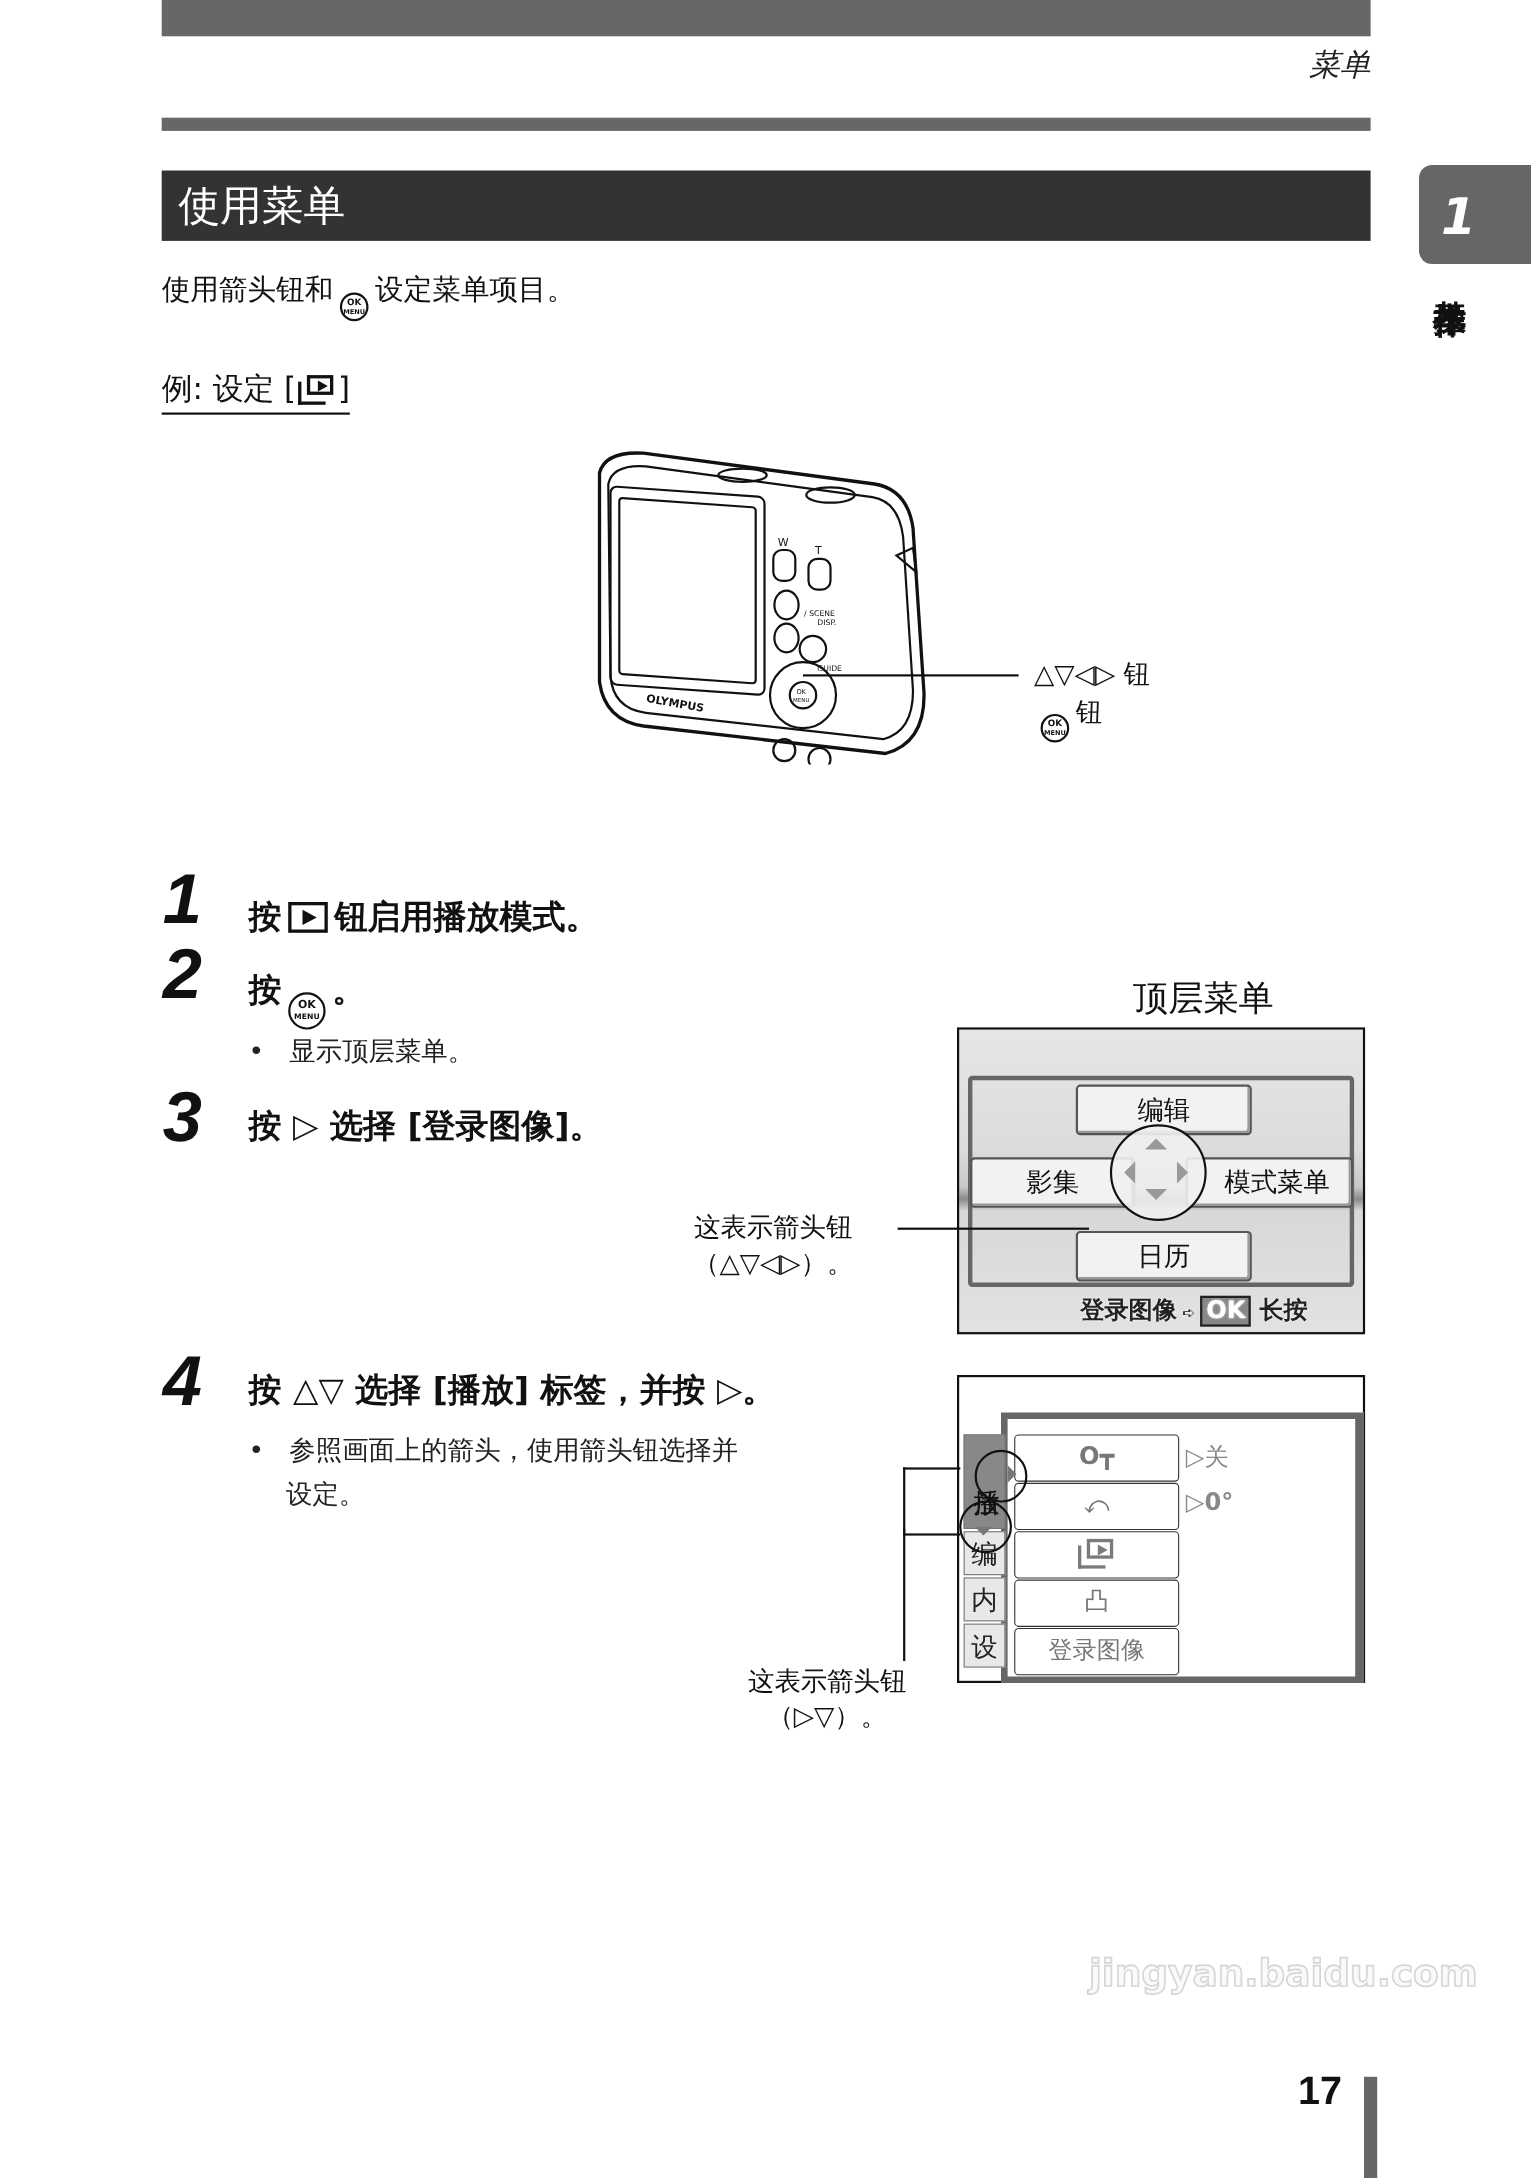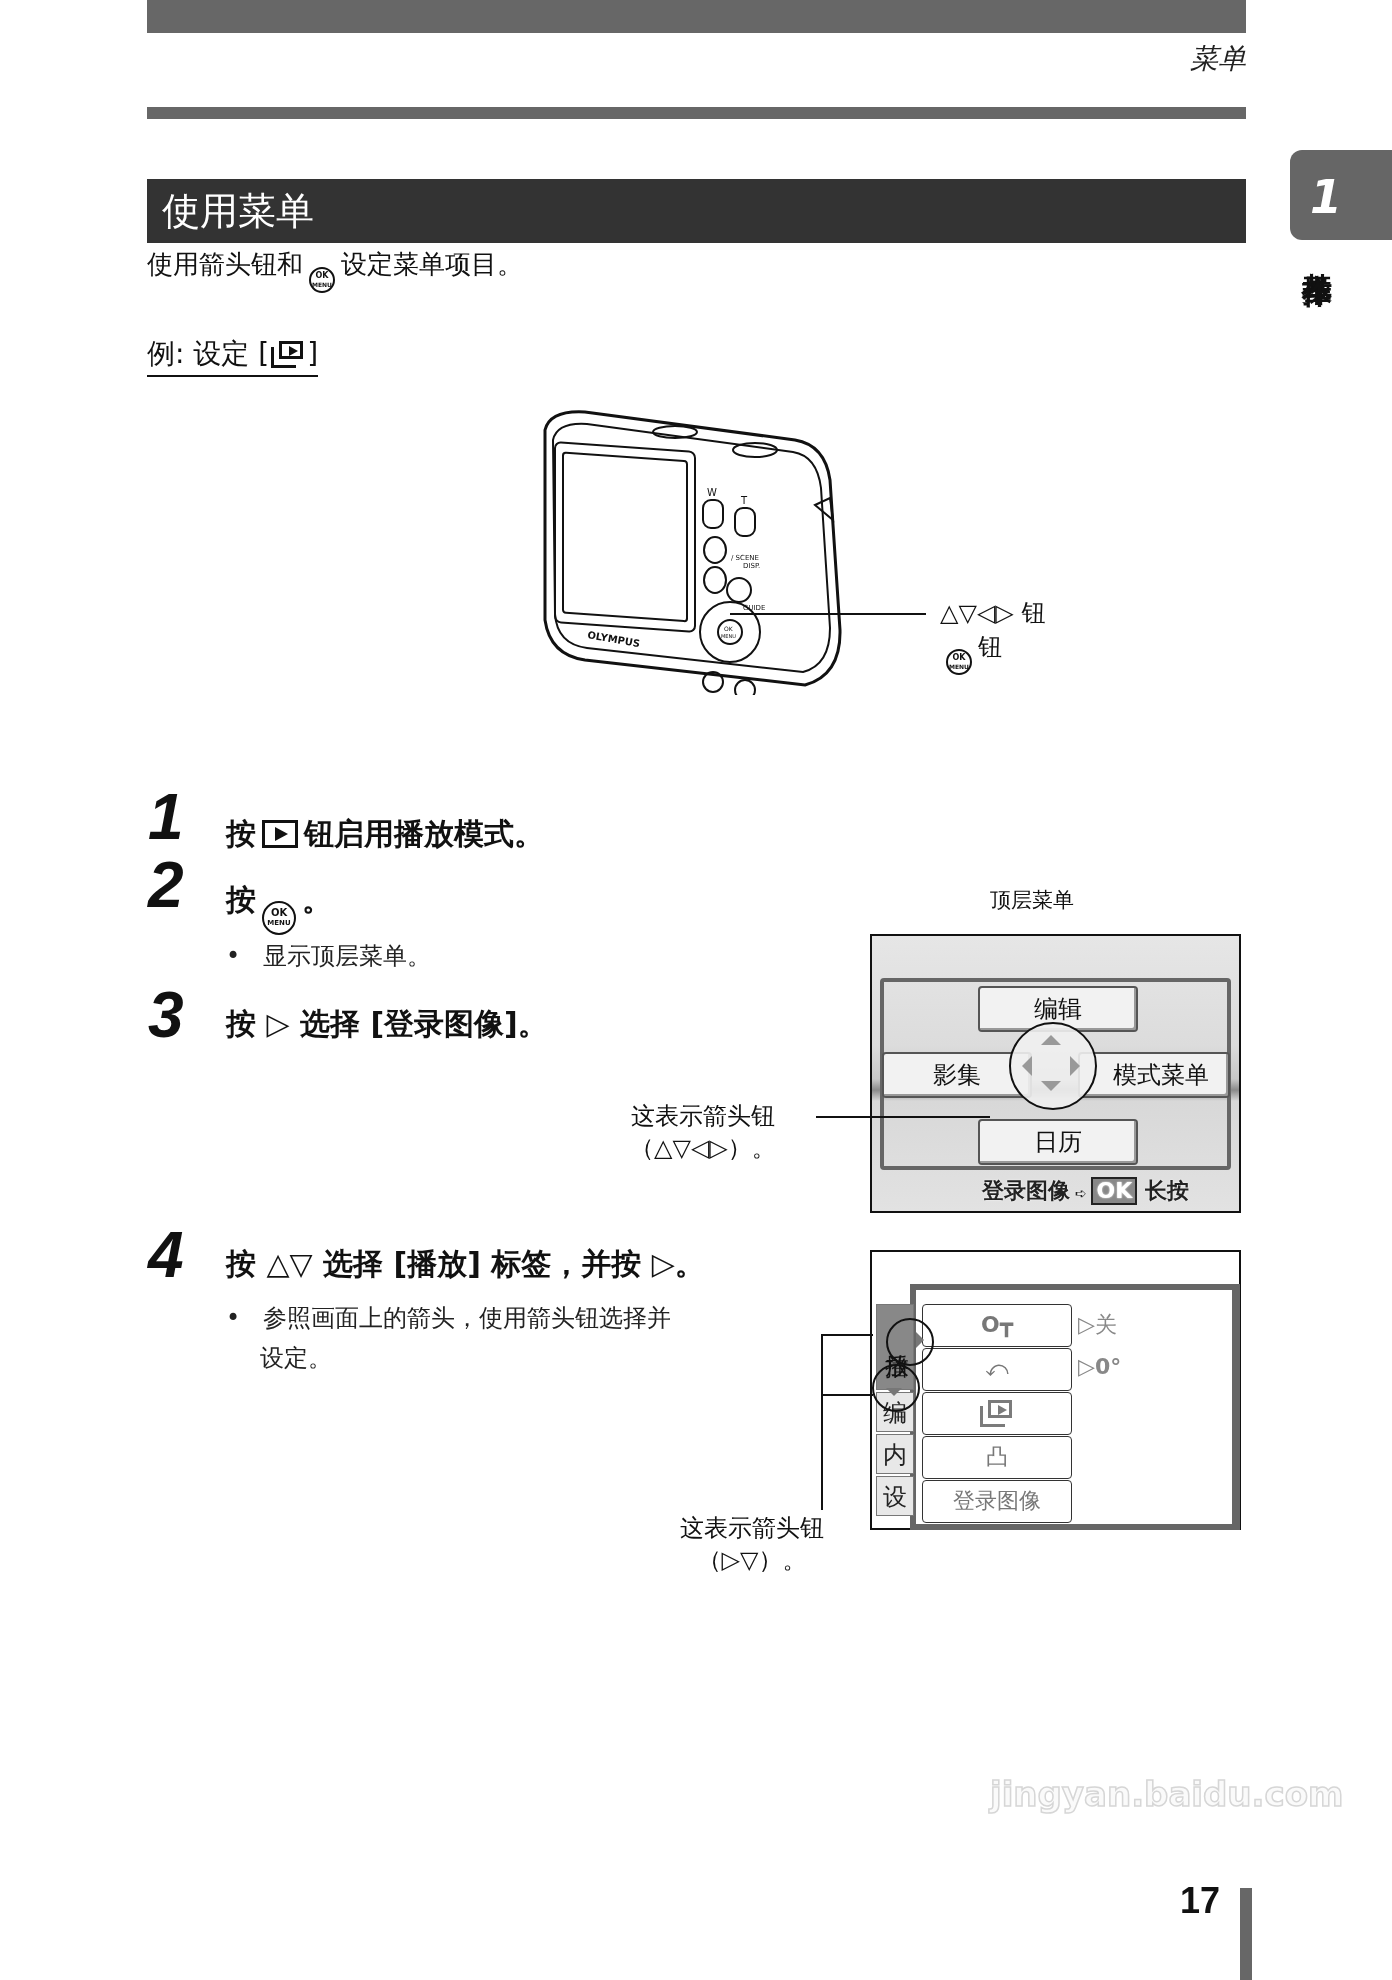--- a/index.html
+++ b/index.html
@@ -9,21 +9,21 @@
     font-family: "DejaVu Sans", "Liberation Sans", sans-serif;
   }
   .abs { position: absolute; }
 
   
   .top-bar { left: 147px; top: 0; width: 1099px; height: 33px; background: #676767; }
   .running-head { right: 146px; top: 40px; font-size: 28px; font-style: italic; color: #222; }
   .rule-bar { left: 147px; top: 107px; width: 1099px; height: 12px; background: #676767; }
   .section-title {
     left: 147px; top: 155px; width: 1099px; height: 64px; background: #333333;
-    color: #fff; font-size: 38px; line-height: 64px; padding-left: 15px; box-sizing: border-box; margin-top: 24px;
+    color: #fff; font-size: 38px; line-height: 64px; padding-left: 15px; box-sizing: border-box;
   }
 
   
   .chapter-tab {
     left: 1290px; top: 150px; width: 102px; height: 90px; background: #666;
     border-radius: 12px 0 0 12px;
   }
   .chapter-num { left: 20px; top: 20px; color: #fff; font-size: 46px; font-style: italic; font-weight: bold; }
   .chapter-label {
     left: 1296px; top: 248px; font-size: 30px; font-weight: bold; color: #111;
@@ -56,21 +56,21 @@
   .step-num { font-size: 64px; font-weight: bold; font-style: italic; color: #111; font-family: "Liberation Sans", sans-serif; }
   .step-text { font-size: 30px; font-weight: bold; color: #111; }
   .bullet { font-size: 24px; color: #222; line-height: 40px; }
   .play-btn {
     display: inline-block; width: 36px; height: 28px; border: 3px solid #111; box-sizing: border-box;
     vertical-align: -4px; position: relative; margin: 0 6px;
   }
   .play-btn::after { content: ""; position: absolute; left: 10px; top: 4px; border-left: 13px solid #111; border-top: 7px solid transparent; border-bottom: 7px solid transparent; }
 
   
-  .screen-caption { left: 990px; top: 886px; font-size: 21px; }
+  .screen-caption { left: 1030px; top: 886px; font-size: 32px; }
   .screen1 {
     left: 870px; top: 934px; width: 371px; height: 279px; border: 2px solid #111; box-sizing: border-box;
     background: linear-gradient(180deg, #e6e6e6 0%, #dcdcdc 40%, #c8c8c8 52%, #8a8a8a 56%, #d8d8d8 60%, #e2e2e2 100%);
     overflow: hidden;
   }
   .menu-frame {
     position: absolute; left: 8px; top: 42px; width: 351px; height: 192px;
     border: 4px solid #666; border-radius: 4px; box-sizing: border-box;
   }
   .menu-btn {

